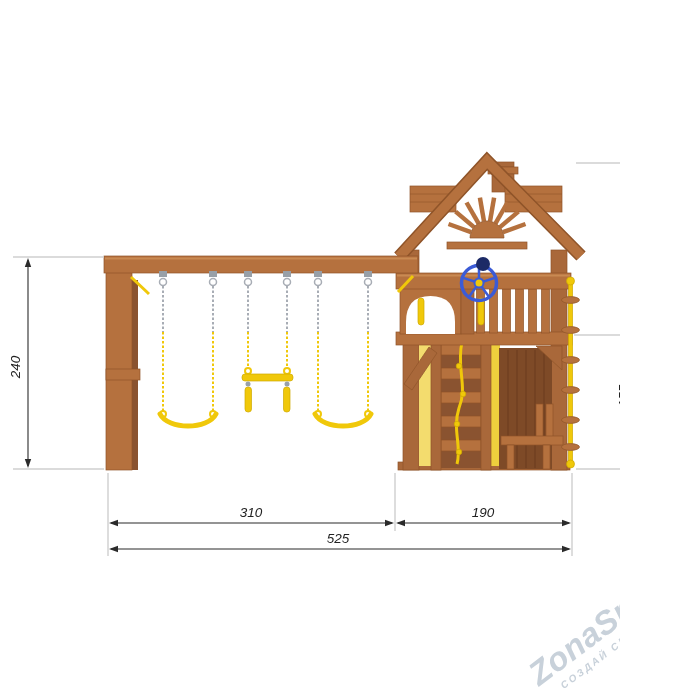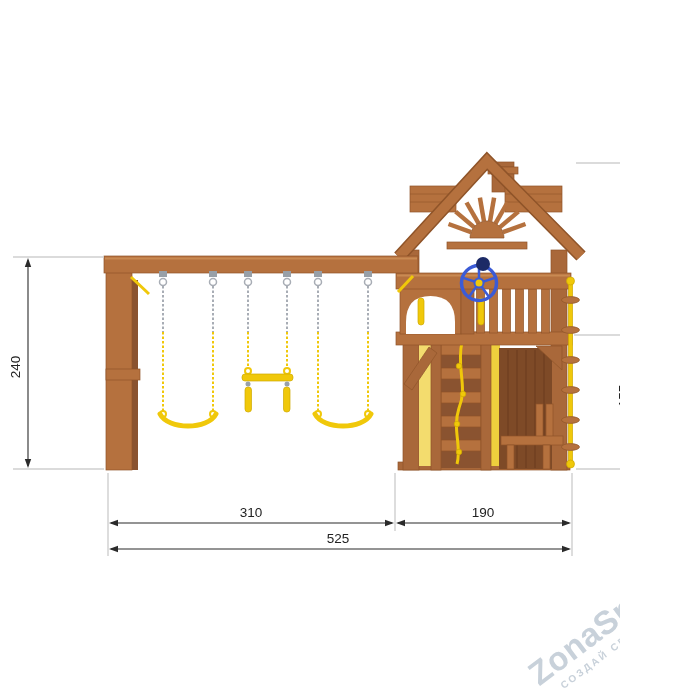--- a/index.html
+++ b/index.html
@@ -5,21 +5,21 @@
   :root{
     --wood-main:#b5713e; --wood-mid:#a9683a; --wood-dark:#8a5330; --wood-deep:#7e4a27;
     --wood-edge:#8f5429; --wood-light:#c98a52;
     --accent-yellow:#f0c80a; --accent-yellow-soft:#f3dc6e; --accent-yellow-deep:#eecf3d;
     --chain-gray:#a8adb5; --wheel-blue:#3b5bd6; --wheel-navy:#1c2a66;
     --dim-line:#2b2b2b; --dim-text:#222222; --ext-line:#cfcfcf; --watermark-text:#c8d1da;
     --page-bg:#ffffff;
   }
   html,body{margin:0;padding:0;background:#fff;}
   .stage{position:relative;width:620px;height:700px;overflow:hidden;background:var(--page-bg);
-         font-family:"Liberation Sans",sans-serif;}
+         font-family:"Liberation Sans",sans-serif;font-style:italic;}
   svg{position:absolute;left:0;top:0;}
   
   .w-main{fill:var(--wood-main);stroke:var(--wood-edge);stroke-width:.7}
   .w-mid{fill:var(--wood-mid);stroke:var(--wood-edge);stroke-width:.7}
   .w-dark{fill:var(--wood-dark)}
   .w-deep{fill:var(--wood-deep)}
   .hl{stroke:var(--wood-light);stroke-width:2;fill:none}
   .plank{stroke:var(--wood-edge);stroke-width:1;fill:none;opacity:.6}
   .doorline{stroke:#6e3e20;stroke-width:1.2;fill:none}
   

